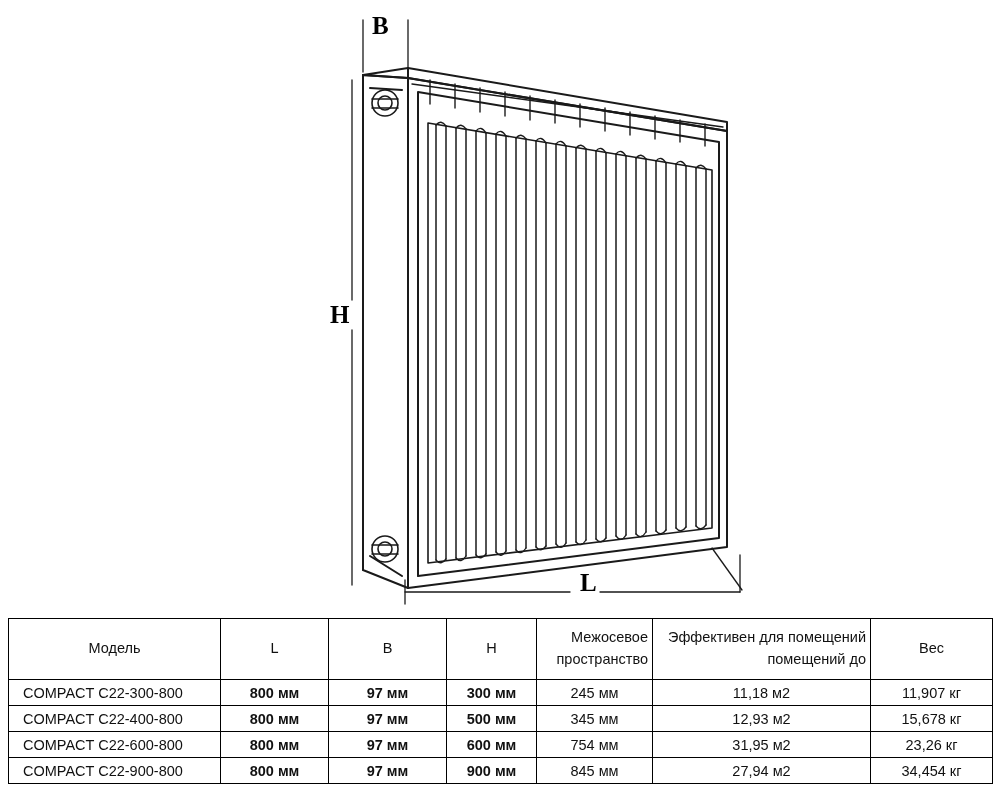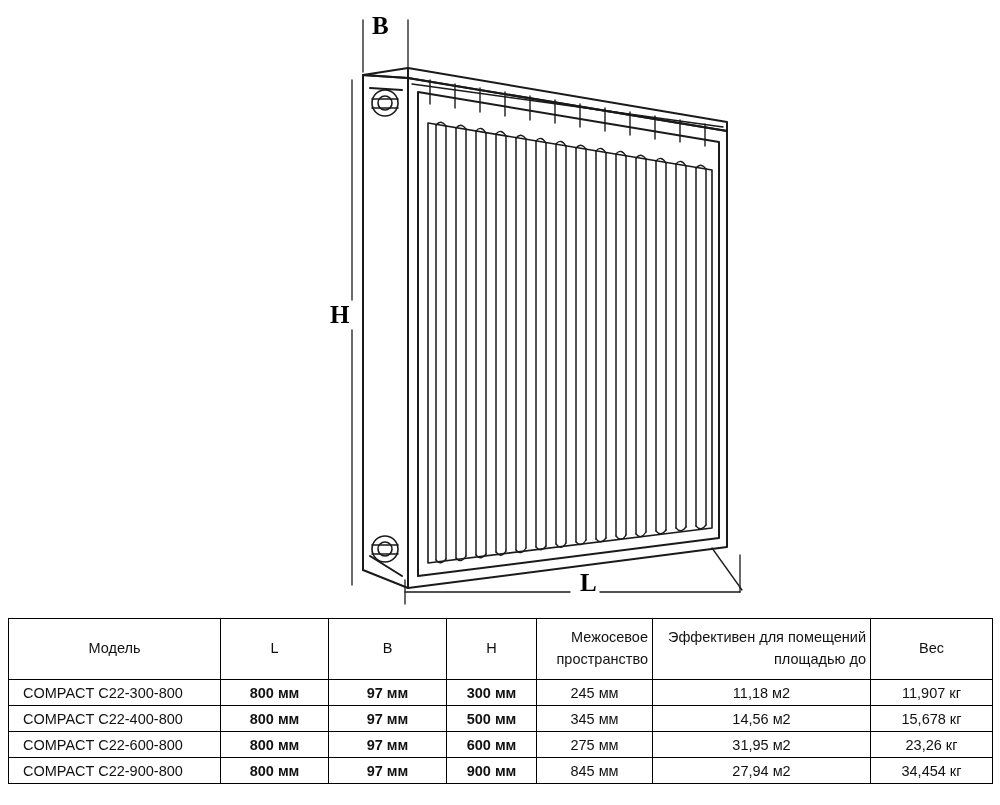--- a/index.html
+++ b/index.html
@@ -236,50 +236,50 @@
         <th>Модель</th>
         <th>L</th>
         <th>B</th>
         <th>H</th>
         <th class="two-line">
           <span>Межосевое</span>
           <span>пространство</span>
         </th>
         <th class="two-line">
           <span>Эффективен для помещений</span>
-          <span>площадью до</span>
+          <span>помещений до</span>
         </th>
         <th>Вес</th>
       </tr>
     </thead>
     <tbody>
       <tr>
         <td class="model-cell">COMPACT C22-300-800</td>
         <td class="bold-cell">800 мм</td>
         <td class="bold-cell">97 мм</td>
         <td class="bold-cell">300 мм</td>
         <td>245 мм</td>
         <td>11,18 м2</td>
         <td>11,907 кг</td>
       </tr>
       <tr>
         <td class="model-cell">COMPACT C22-400-800</td>
         <td class="bold-cell">800 мм</td>
         <td class="bold-cell">97 мм</td>
         <td class="bold-cell">500 мм</td>
         <td>345 мм</td>
-        <td>14,56 м2</td>
+        <td>12,93 м2</td>
         <td>15,678 кг</td>
       </tr>
       <tr>
         <td class="model-cell">COMPACT C22-600-800</td>
         <td class="bold-cell">800 мм</td>
         <td class="bold-cell">97 мм</td>
         <td class="bold-cell">600 мм</td>
-        <td>275 мм</td>
+        <td>754 мм</td>
         <td>31,95 м2</td>
         <td>23,26 кг</td>
       </tr>
       <tr>
         <td class="model-cell">COMPACT C22-900-800</td>
         <td class="bold-cell">800 мм</td>
         <td class="bold-cell">97 мм</td>
         <td class="bold-cell">900 мм</td>
         <td>845 мм</td>
         <td>27,94 м2</td>

